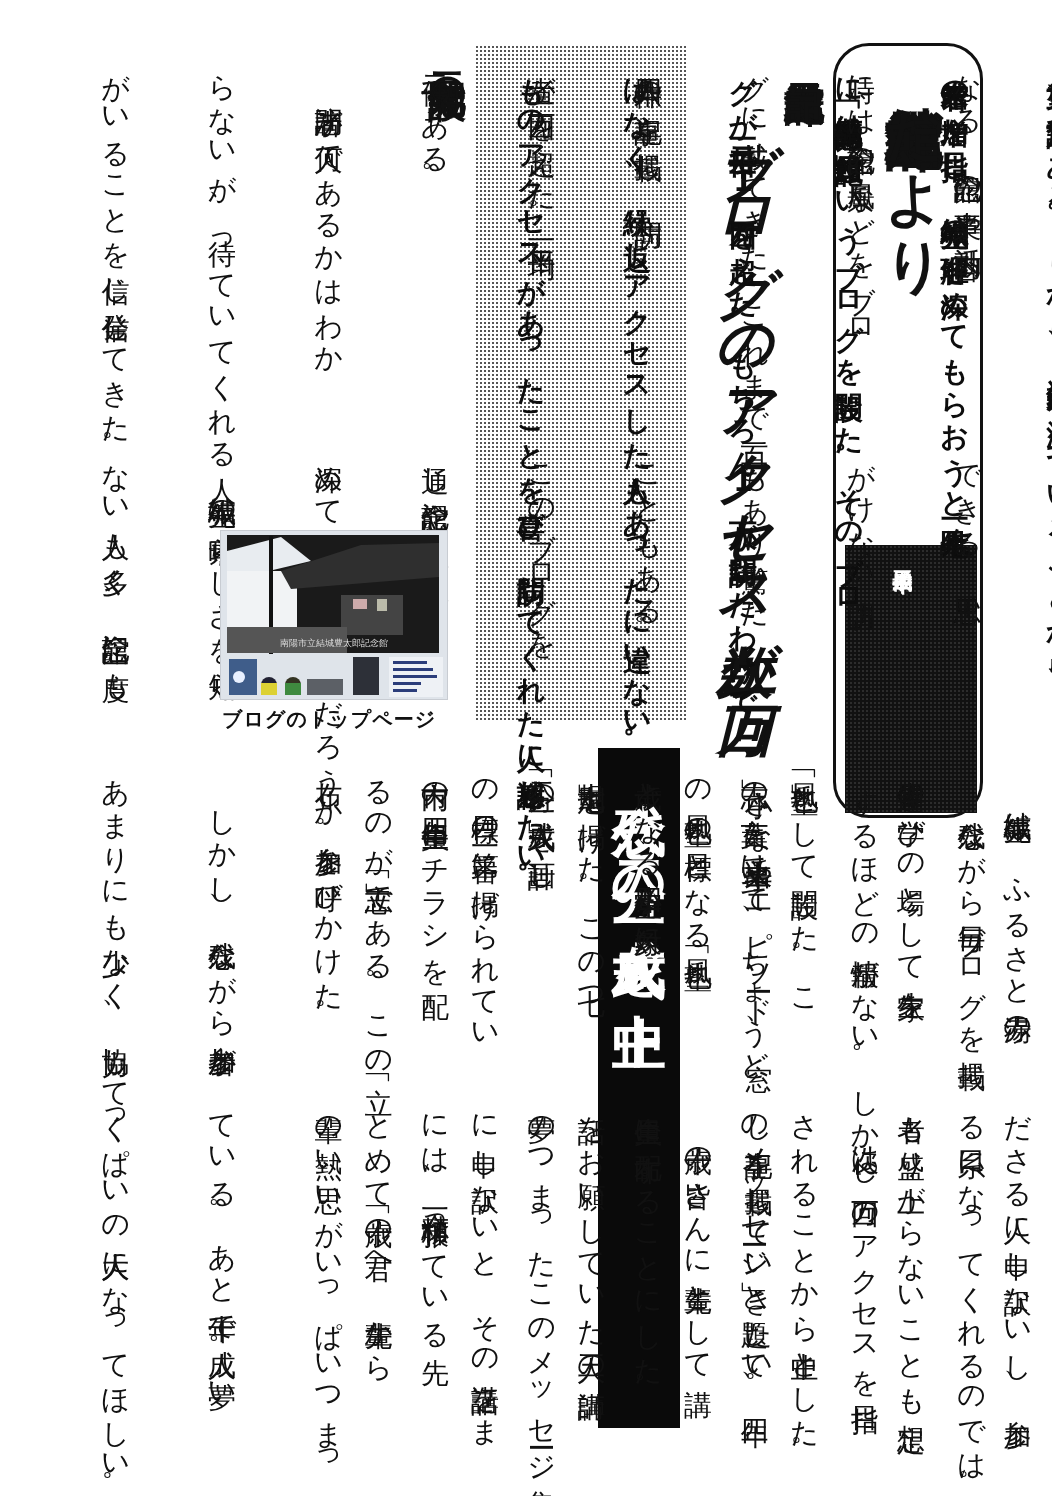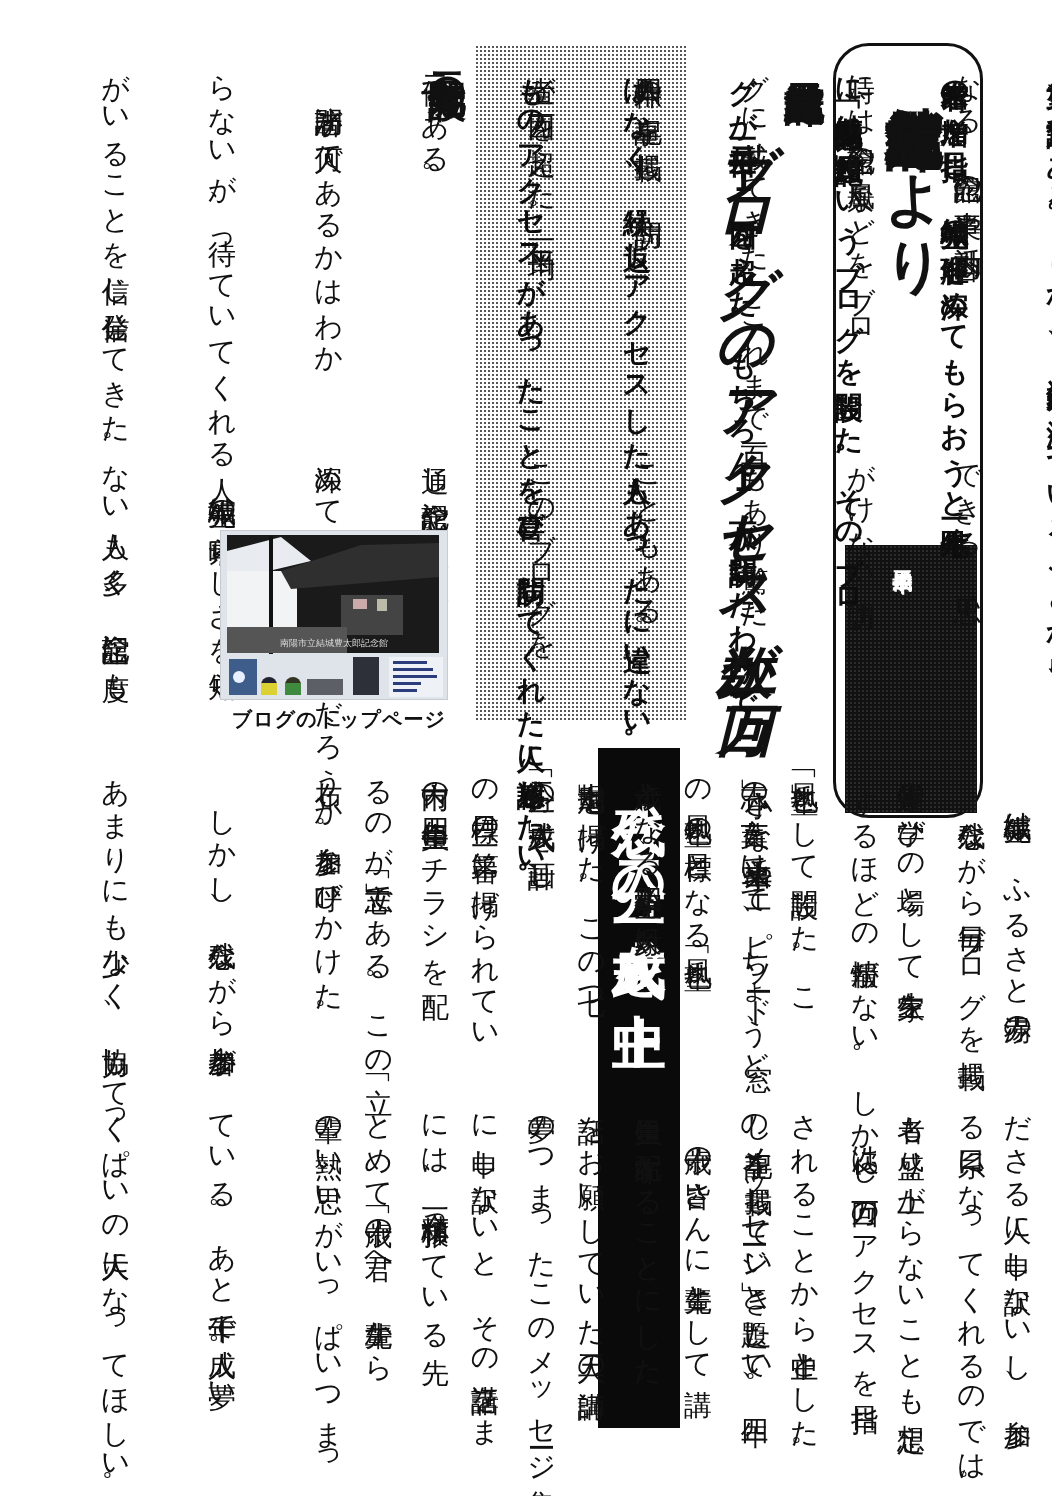--- a/index.html
+++ b/index.html
@@ -56,21 +56,21 @@
   }
 
   
   #art2-head { left: 420px; top: 45px; width: 50px; height: 420px; font-size: 38px; line-height: 46px; letter-spacing: 1px; }
   #art2-upper { left: 62px; top: 55px; height: 380px; }
   #art2-lower { left: 62px; top: 445px; height: 250px; }
   #blog-photo {
     left: 220px; top: 530px; width: 226px; height: 168px; overflow: hidden;
     background: #eab308; border: 1px solid #c8ccd2;
   }
-  #photo-caption { left: 222px; top: 706px; width: 224px; text-align: right; font-size: 20px; letter-spacing: 1px; }
+  #photo-caption { left: 222px; top: 706px; width: 224px; text-align: left; font-size: 20px; letter-spacing: 1px; }
 
   
   #art3-banner {
     left: 598px; top: 748px; width: 82px; height: 680px; background: #0a0a0a;
   }
   #art3-head {
     left: 607px; top: 760px; width: 64px; height: 660px; color: #fff;
     font-size: 54px; line-height: 64px; letter-spacing: 3px;
   }
   #art3-upper-right { left: 705px; top: 770px; height: 280px; }

